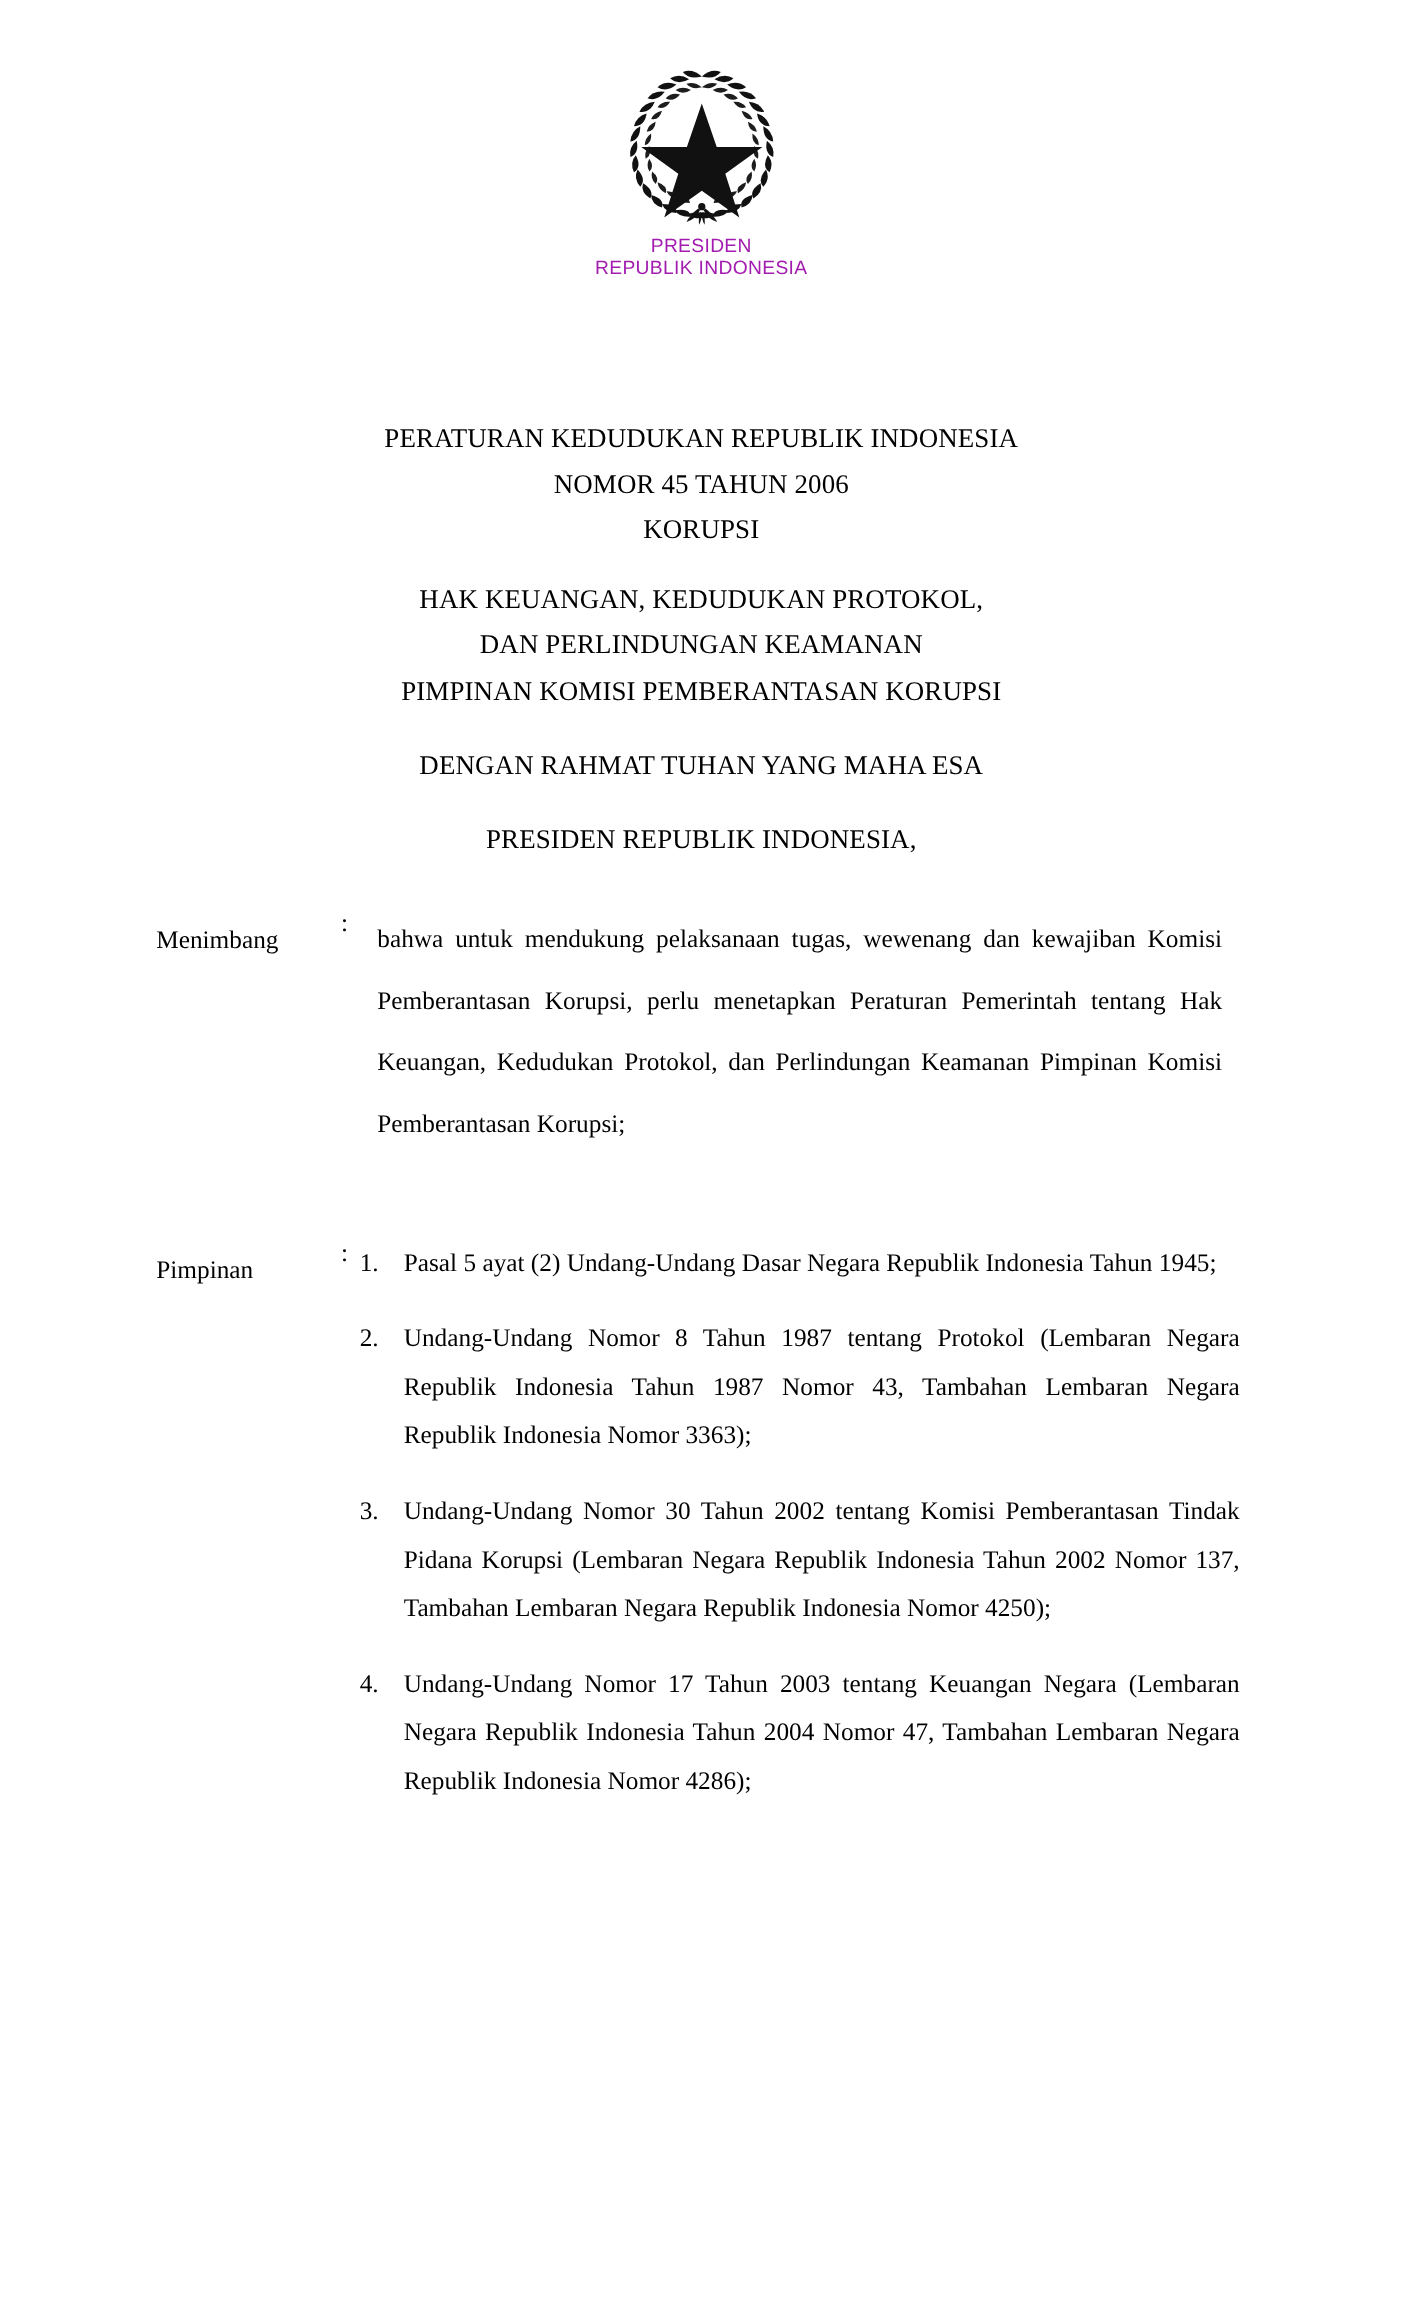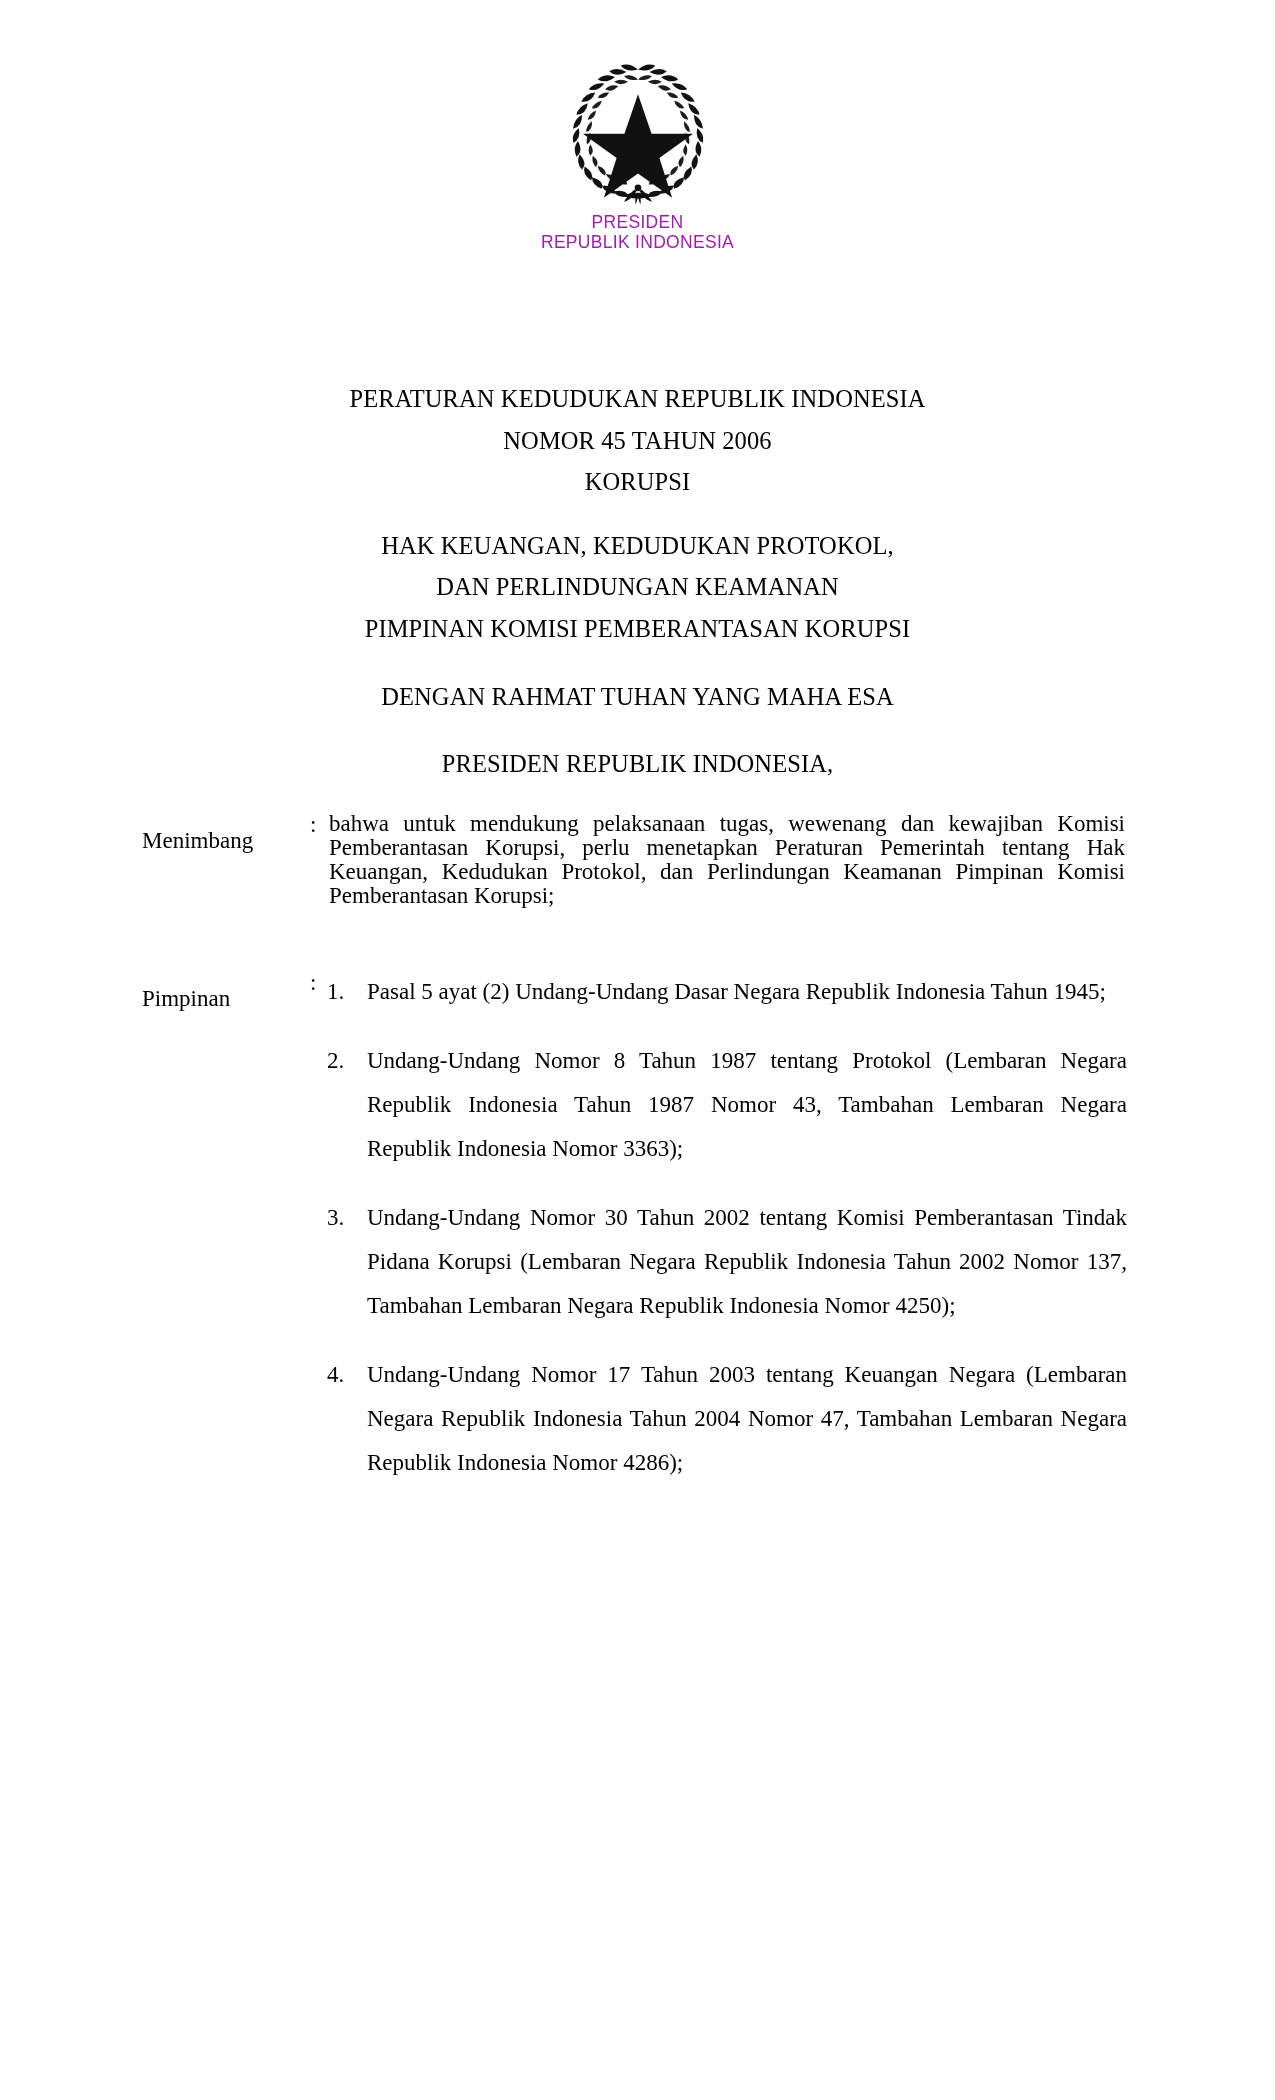--- a/index.html
+++ b/index.html
@@ -83,22 +83,22 @@
     left: 168px;
     top: 0;
   }
   .clause-body {
     margin-left: 185px;
   }
 
   .para {
     text-align: justify;
     text-justify: inter-word;
-    line-height: 24px;
-    margin: 2px;
+    line-height: 56px;
+    margin: 16px;
   }
   .para:last-child {  }
 
   
   .numlist {
     list-style: none;
     margin: 0;
     padding: 0;
   }
   .numitem {

